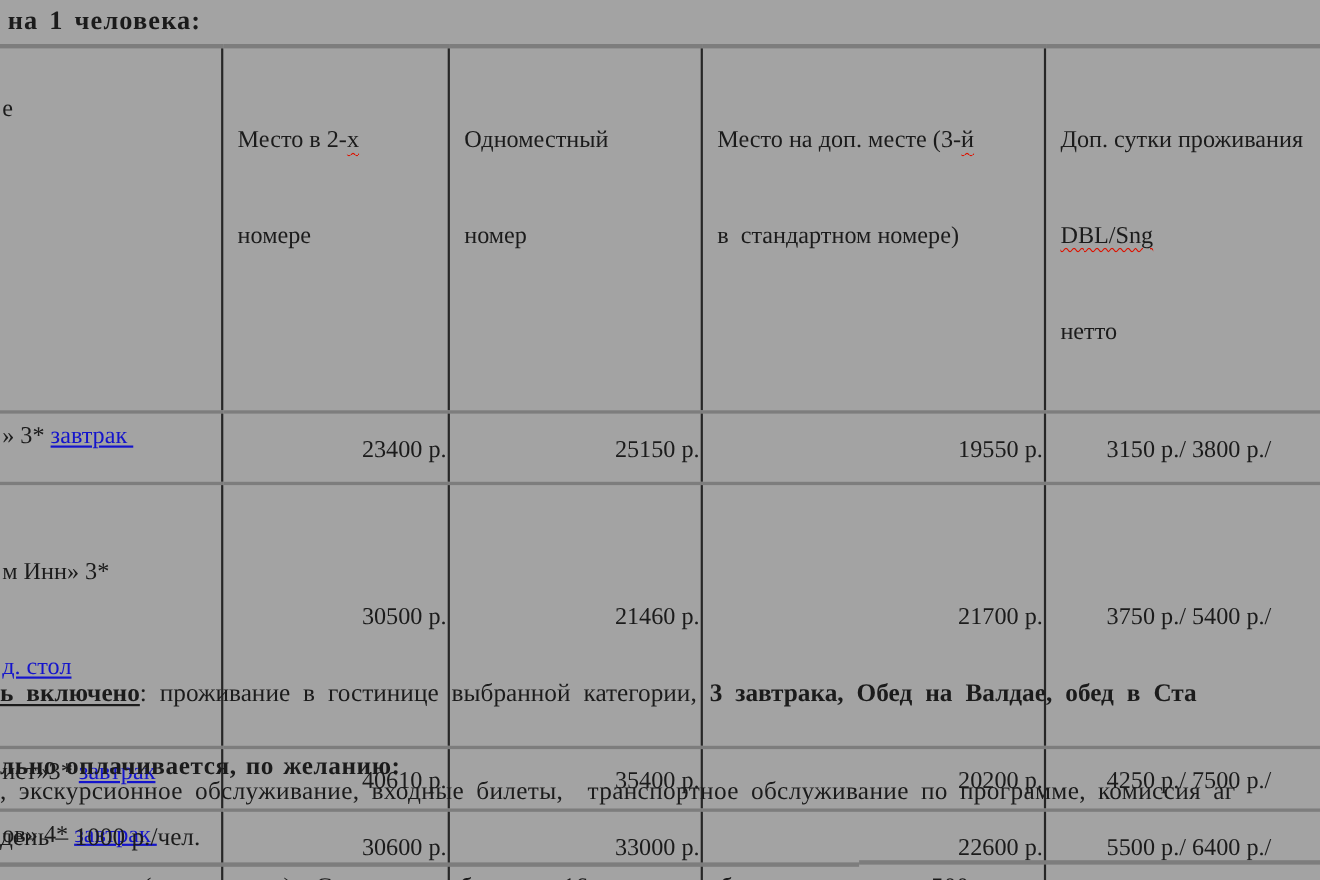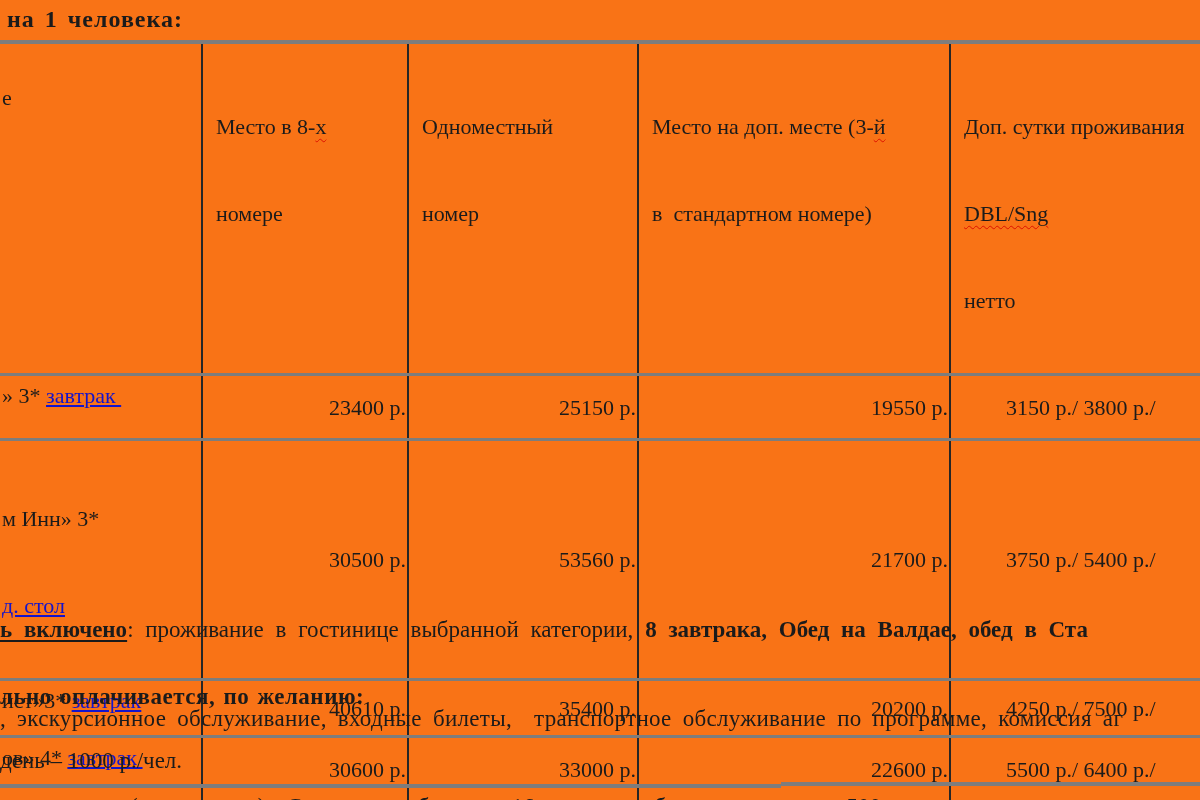--- a/index.html
+++ b/index.html
@@ -4,21 +4,21 @@
 <style>
   :root{
     --link:#1414cc;
     --squiggle:#dd1100;
     --hline:#7d7d7d;
     --vline:#262626;
     --ink:#1b1b1b;
   }
   html,body{margin:0;padding:0;background:#ffffff;}
   .canvas{
-    position:relative;width:1200px;height:800px;overflow:hidden;background:#f97316;
+    position:relative;width:1200px;height:800px;overflow:hidden;background:#a3a3a3;
     font-family:"Liberation Serif","DejaVu Serif",serif;color:var(--ink);
   }
   .title{
     position:absolute;left:7px;top:6px;font-size:24px;font-weight:bold;
     letter-spacing:1px;word-spacing:3px;white-space:pre;
   }
   table.price{
     position:absolute;left:0;top:40px;border-collapse:collapse;table-layout:fixed;
     width:1298px;font-size:22px;line-height:29px;
   }
@@ -61,21 +61,21 @@
       <col style="width:202px">
         <col style="width:206px">
         <col style="width:230px">
         <col style="width:312px">
         <col style="width:348px">
     </colgroup>
     <tbody>
       <tr class="hdr" style="height:130px">
         <td class="h1"><div>&nbsp;</div><div>е</div></td>
         <td>
-          <div><span>Место в 8-</span><span class="sq">х</span></div>
+          <div><span>Место в 2-</span><span class="sq">х</span></div>
           <div>номере</div>
         </td>
         <td>
           <div>Одноместный</div>
           <div>номер</div>
         </td>
         <td>
           <div><span>Место на доп. месте (3-</span><span class="sq">й</span></div>
           <div>в  стандартном номере)</div>
         </td>
@@ -93,21 +93,21 @@
         <td class="num">19550 р.</td>
         <td class="addl">3150 р./ 3800 р./</td>
       </tr>
 
       <tr style="height:67px">
         <td class="name">
           <div>м Инн» 3*</div>
           <div><span class="lnk">д. стол</span></div>
         </td>
         <td class="num">30500 р.</td>
-        <td class="num">53560 р.</td>
+        <td class="num">21460 р.</td>
         <td class="num">21700 р.</td>
         <td class="addl">3750 р./ 5400 р./</td>
       </tr>
 
       <tr style="height:57px">
         <td class="name"><span>ист»3* </span><span class="lnk">завтрак</span></td>
         <td class="num">40610 р.</td>
         <td class="num">35400 р.</td>
         <td class="num">20200 р.</td>
         <td class="addl">4250 р./ 7500 р./</td>
@@ -118,21 +118,21 @@
         <td class="num">30600 р.</td>
         <td class="num">33000 р.</td>
         <td class="num">22600 р.</td>
         <td class="addl">5500 р./ 6400 р./</td>
       </tr>
 
     </tbody>
   </table>
 
   <div class="para p-included">
-    <div class="ln1"><span class="lead">ь включено</span><span>: </span><span>проживание в гостинице выбранной категории, </span><span class="bold">8 завтрака, Обед на Валдае, обед в Ста</span></div>
+    <div class="ln1"><span class="lead">ь включено</span><span>: </span><span>проживание в гостинице выбранной категории, </span><span class="bold">3 завтрака, Обед на Валдае, обед в Ста</span></div>
     <div class="ln2">, экскурсионное обслуживание, входные билеты,  транспортное обслуживание по программе, комиссия аг</div>
     <div class="ln3">имости тура (по договору).  Скидка на ребенка до 16 лет при любом размещении – 500 р.</div>
   </div>
 
   <div class="para extras-heading">льно оплачивается, по желанию:</div>
   <div class="para extras-item">день – 1000 р./чел.</div>
 
   <div class="rule rule-left"></div>
   <div class="rule rule-right"></div>
 

